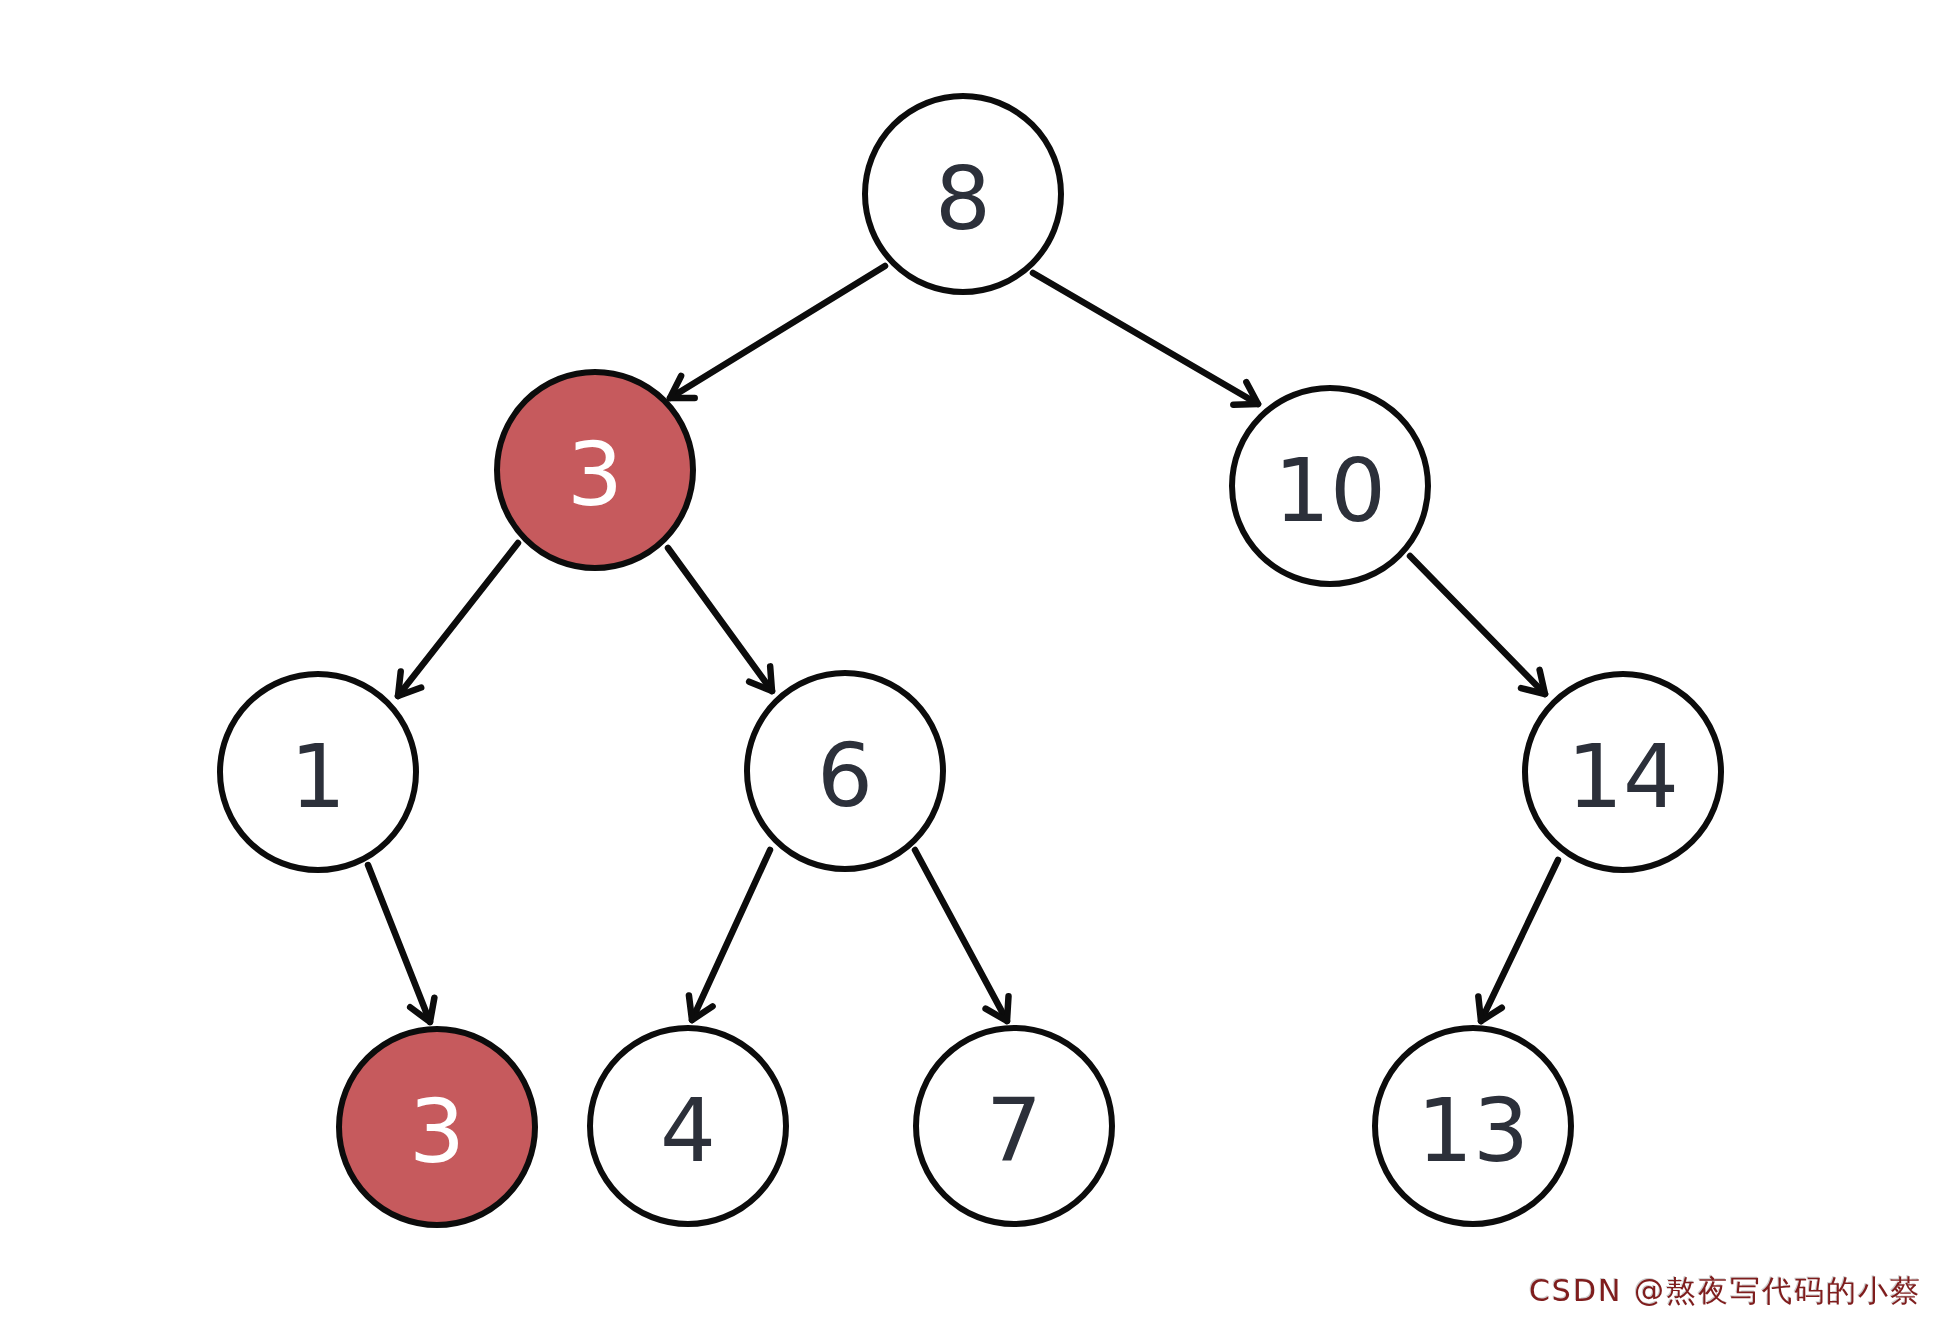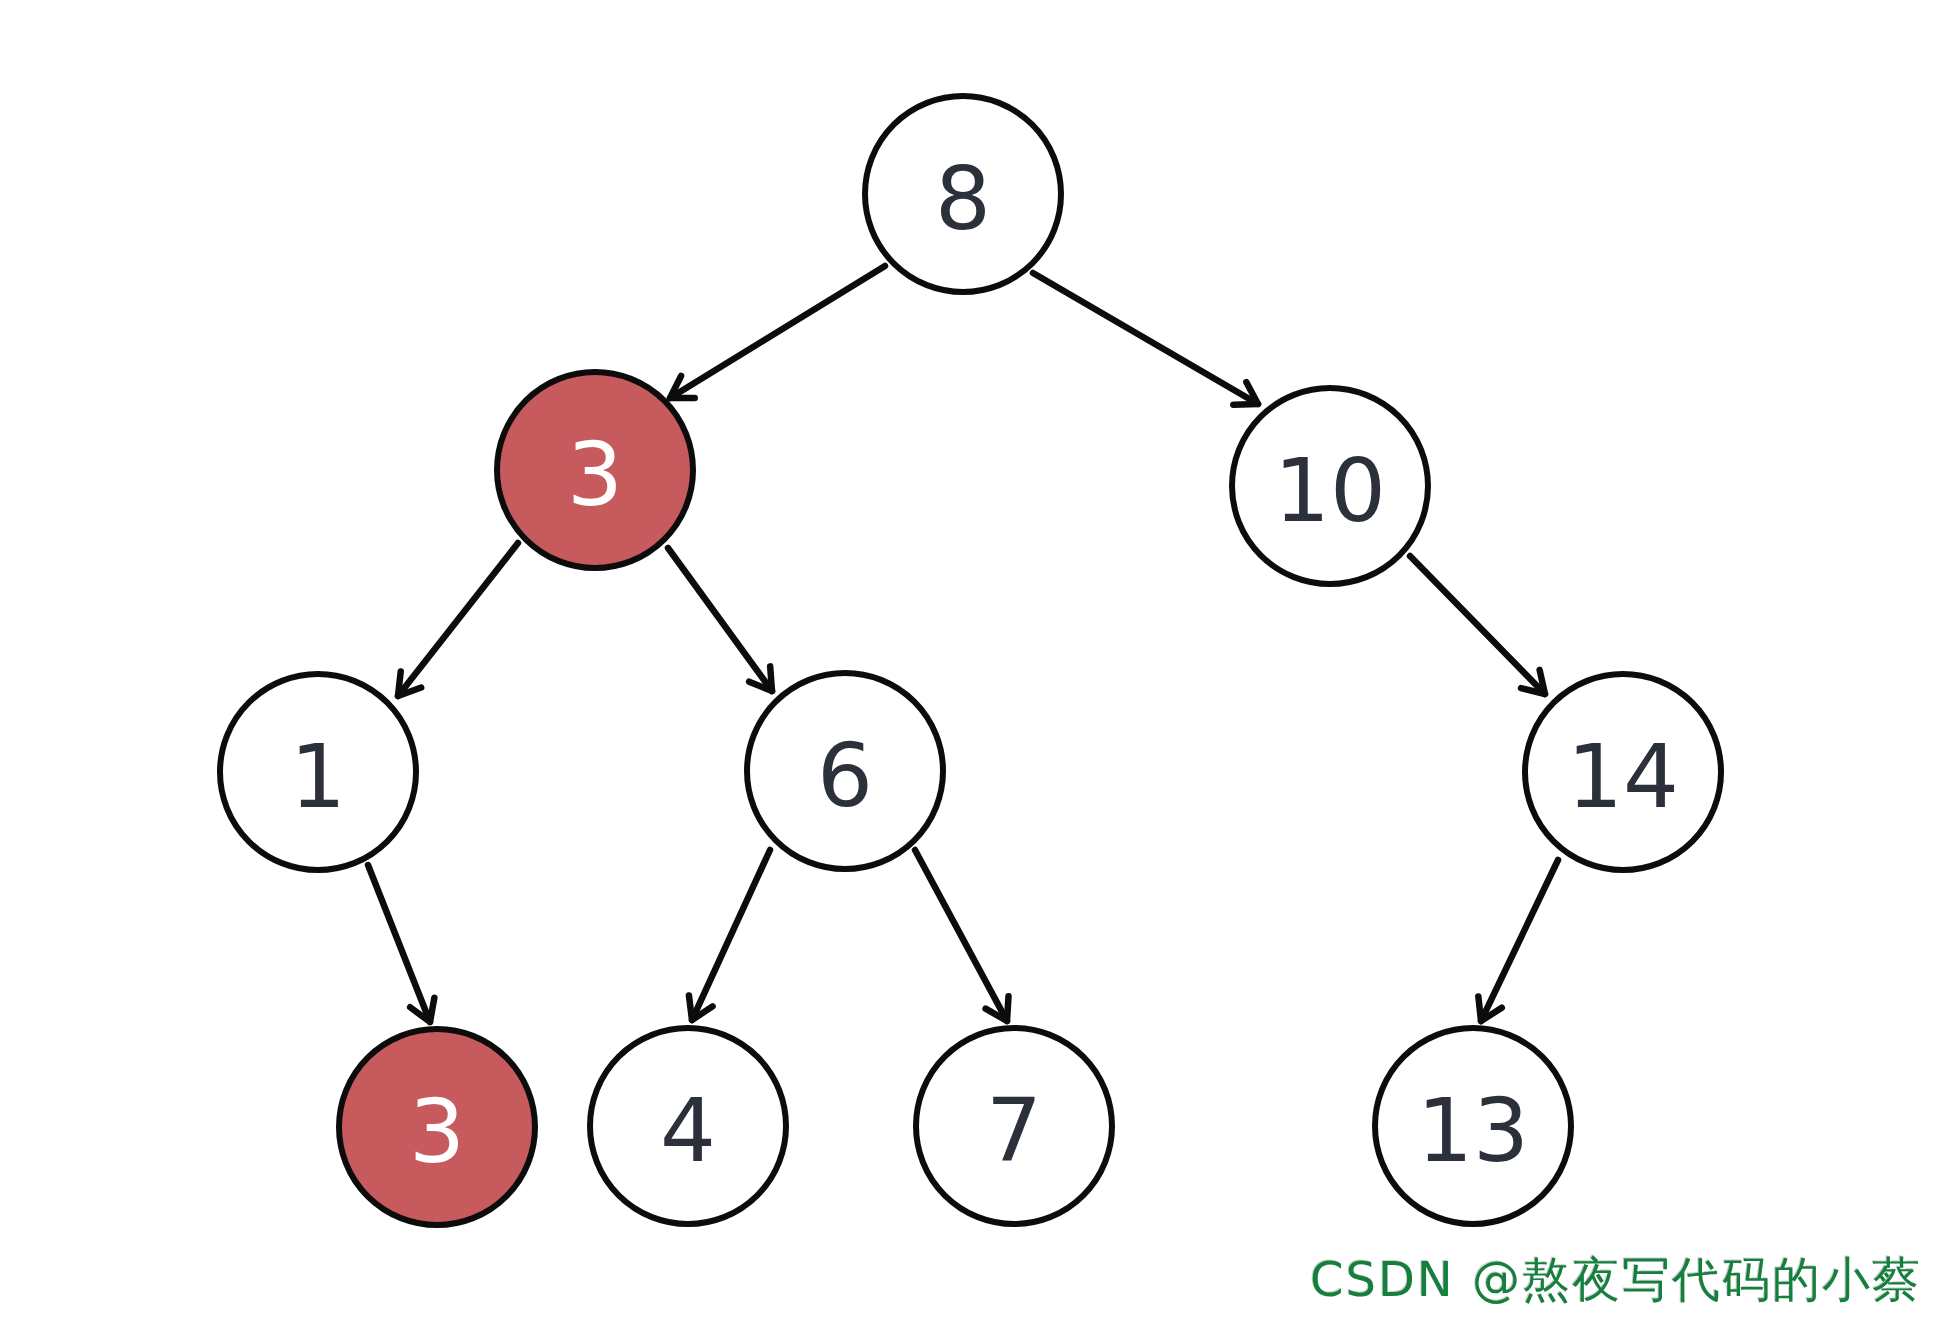--- a/index.html
+++ b/index.html
@@ -23,23 +23,23 @@
     top: 0;
   }
   svg.tree text.node-label {
     font-family: "DejaVu Sans", "Liberation Sans", sans-serif;
     font-weight: 500;
   }
   .watermark {
     position: absolute;
     right: 14px;
     bottom: 8px;
-    font-size: 48px;
+    font-size: 30px;
     letter-spacing: 2px;
-    color: #15803d;
+    color: #7f1d1d;
     text-shadow: 2px 2px 1px #ffffff, -1px -1px 0 #cccccc;
     white-space: nowrap;
     user-select: none;
   }
 </style>
 </head>
 <body>
 
 <div class="stage">
 

